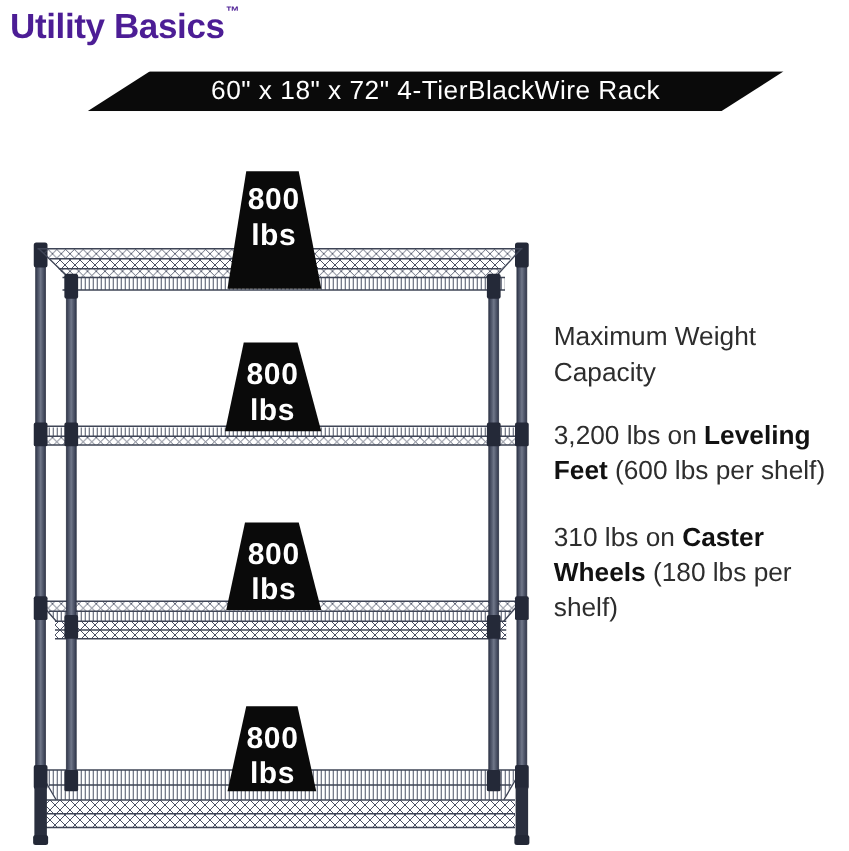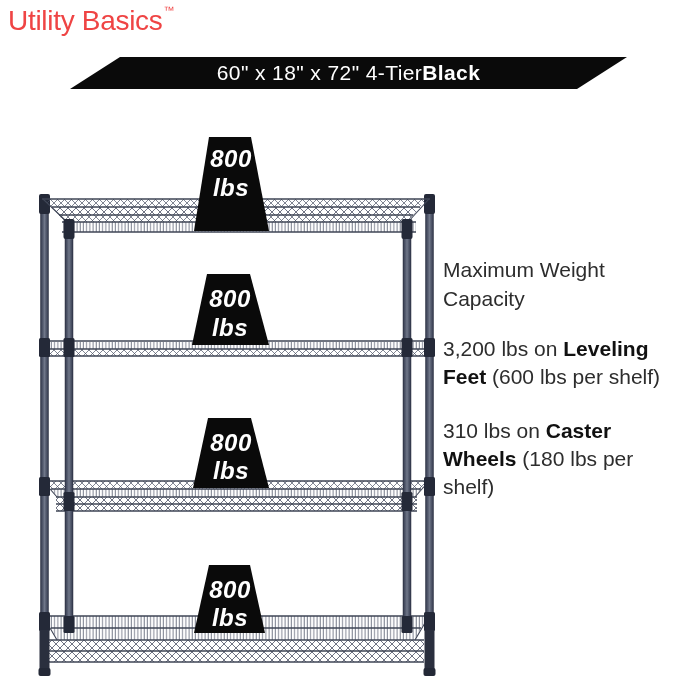--- a/index.html
+++ b/index.html
@@ -3,58 +3,59 @@
 <meta charset="utf-8">
 <style>
   html,body{margin:0;padding:0;}
   body{
     width:679px;height:681px;position:relative;background:#ffffff;
     font-family:"Liberation Sans","DejaVu Sans",sans-serif;overflow:hidden;
   }
   
   .brand{
     position:absolute;left:8px;top:5px;
-    font-size:28px;color:#ef4444;letter-spacing:-0.3px;font-weight:400;
+    font-size:28px;color:#4c1d95;letter-spacing:-0.3px;font-weight:700;
     white-space:nowrap;
   }
   .brand .tm{font-size:11px;vertical-align:top;position:relative;top:-1px;left:1px;}
   
   .banner{
     position:absolute;left:70px;top:57px;width:557px;height:32px;
     background:#0a0a0a;
     clip-path:polygon(50px 0,100% 0,calc(100% - 50px) 100%,0 100%);
     display:flex;align-items:center;justify-content:center;
     color:#ffffff;font-size:21px;letter-spacing:0.4px;white-space:nowrap;
   }
-  .banner b{font-weight:700;}
+  .banner b{font-weight:400;}
   
   .info{
     position:absolute;left:443px;top:255px;width:240px;
     font-size:21px;line-height:29px;color:#2d2d2d;
   }
   .info p{margin:0;}
   .info .p1{margin-bottom:22px;}
   .info .p2{margin-bottom:26px;line-height:28px;}
   .info .p3{line-height:28px;}
   .info b{font-weight:700;color:#111111;}
   
-  .rack-wrap{position:absolute;left:12px;top:118px;width:450px;height:563px;font-style:italic;}
+  .rack-wrap{position:absolute;left:0;top:118px;width:450px;height:563px;}
   svg text{
     font-family:"Liberation Sans","DejaVu Sans",sans-serif;
     font-weight:700;fill:#ffffff;font-size:24px;letter-spacing:0.5px;
   }
 </style>
 </head>
 <body>
 
 <div class="brand"><span>Utility Basics</span><span class="tm">™</span></div>
 
 <div class="banner">
     <span>60" x 18" x 72" 4-Tier </span>
     <b>Black</b>
+    <span> Wire Rack</span>
   </div>
 
 <div class="rack-wrap">
 <svg width="450" height="563" viewBox="0 118 450 563" xmlns="http://www.w3.org/2000/svg">
   <defs>
     <linearGradient id="postGrad" x1="0" y1="0" x2="1" y2="0">
       <stop offset="0" stop-color="#30364a"></stop>
       <stop offset="0.35" stop-color="#5b6275"></stop>
       <stop offset="0.5" stop-color="#707789"></stop>
       <stop offset="0.65" stop-color="#5b6275"></stop>

